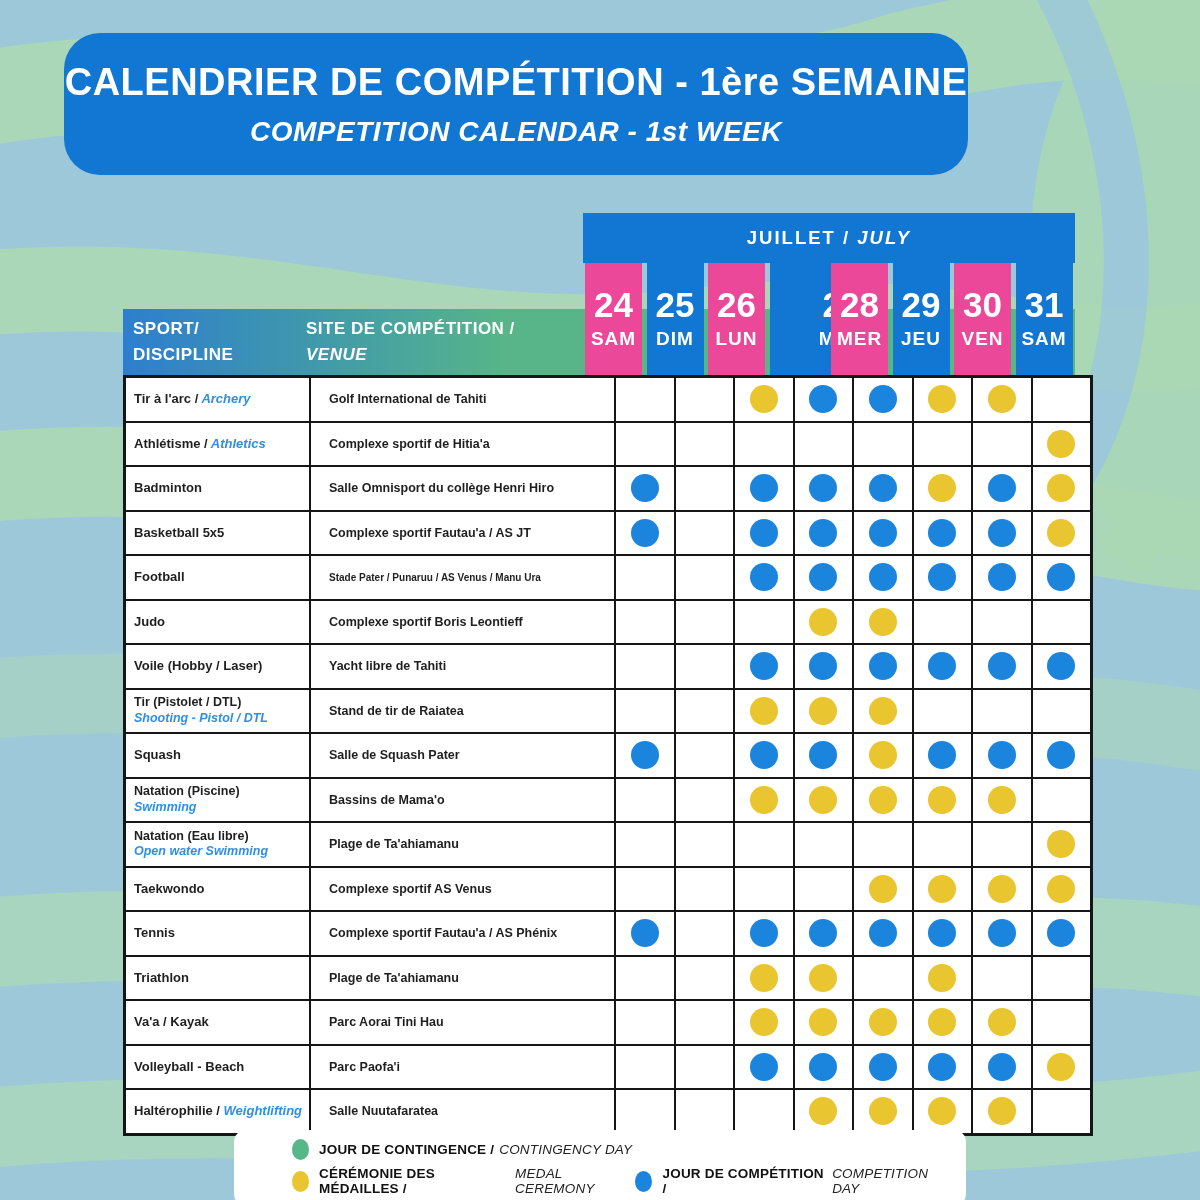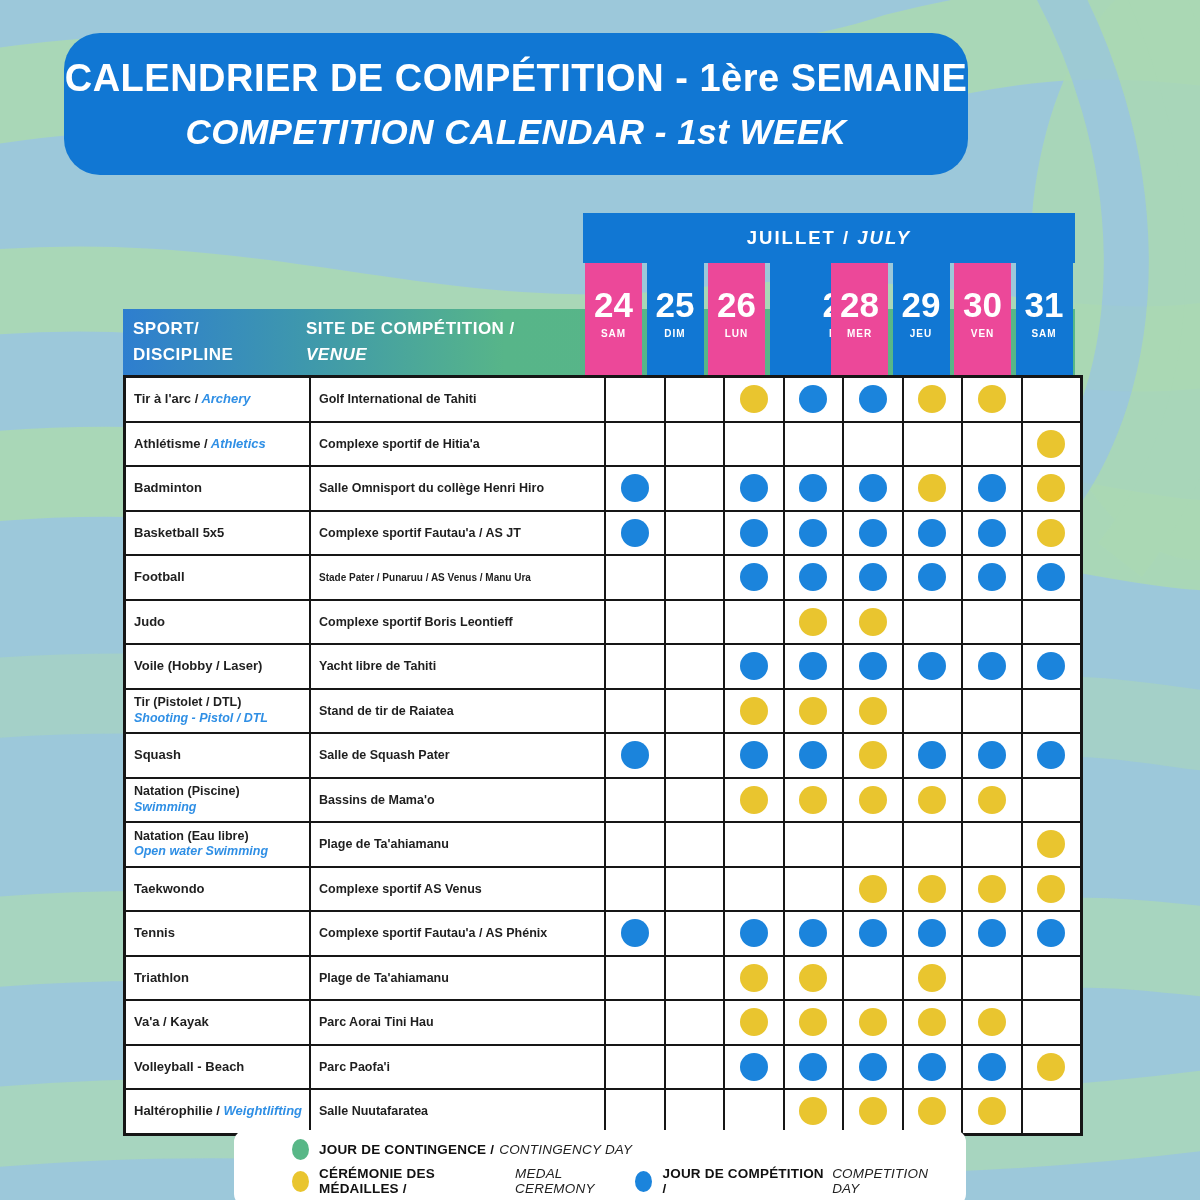--- a/index.html
+++ b/index.html
@@ -11,21 +11,21 @@
   .bg-svg{position:absolute;left:0;top:0;z-index:0;pointer-events:none;}
 
   
   .title-box{
     position:absolute;left:64px;top:33px;width:904px;height:142px;
     background:#1177d3;border-radius:36px;z-index:2;
     display:flex;flex-direction:column;align-items:center;justify-content:center;
     color:#fff;text-align:center;
   }
   .title-fr{font-size:38px;font-weight:800;letter-spacing:.5px;}
-  .title-en{font-size:35px;font-weight:700;font-style:italic;margin-top:12px;letter-spacing:.5px;text-align:right;}
+  .title-en{font-size:28px;font-weight:700;font-style:italic;margin-top:12px;letter-spacing:.5px;text-align:right;}
 
   
   .month-band{
     position:absolute;left:583px;top:213px;width:492px;height:50px;
     background:#1177d3;z-index:1;color:#fff;
     display:flex;align-items:center;justify-content:center;
     font-size:18.5px;font-weight:800;letter-spacing:2px;
   }
   .month-band .en{font-style:italic;font-weight:700;}
   .month-band .sep{white-space:pre;}
@@ -42,34 +42,34 @@
 
   
   .day-cols{position:absolute;left:583px;top:263px;width:492px;height:112px;z-index:2;}
   .day-col{
     position:absolute;top:0;height:112px;width:57px;
     color:#fff;text-align:center;
   }
   .day-col.contingency{background:#ec4899;}
   .day-col.regular{background:#1177d3;}
   .day-num{font-size:35px;font-weight:700;margin-top:22px;}
-  .day-abbr{font-size:10px;font-weight:700;letter-spacing:1px;margin-top:3px;}
+  .day-abbr{font-size:19px;font-weight:700;letter-spacing:1px;margin-top:3px;}
 
   
   .cal-table{
     position:absolute;left:123px;top:375px;z-index:3;
     border-collapse:collapse;table-layout:fixed;background:#737373;
     border:3px solid #161616;
   }
   .cal-table td{border:2px solid #161616;height:42.5px;padding:0;background:#fff;}
   td.sport-cell{width:175px;padding-left:8px;font-size:13px;font-weight:700;color:#1f1f1f;line-height:1.25;}
   td.sport-cell .en{color:#2f8fe5;font-style:italic;font-weight:700;}
   td.sport-cell .en.block{display:block;}
   td.sport-cell.two-line{font-size:12.5px;}
-  td.venue-cell{width:285px;padding-left:8px;font-size:12.5px;font-weight:700;color:#1f1f1f;}
+  td.venue-cell{width:285px;padding-left:18px;font-size:12.5px;font-weight:700;color:#1f1f1f;}
   td.venue-cell.small{font-size:10px;}
   td.day-cell{width:57.5px;text-align:center;vertical-align:middle;}
   .dot{display:inline-block;width:28px;height:28px;border-radius:50%;vertical-align:middle;}
   .dot.blue{background:#1b84dc;}
   .dot.yellow{background:#e9c52f;}
 
   
   .legend{
     position:absolute;left:234px;top:1130px;width:732px;z-index:3;
     background:#fff;border-radius:12px;padding:9px 10px 10px 14px;box-sizing:border-box;

